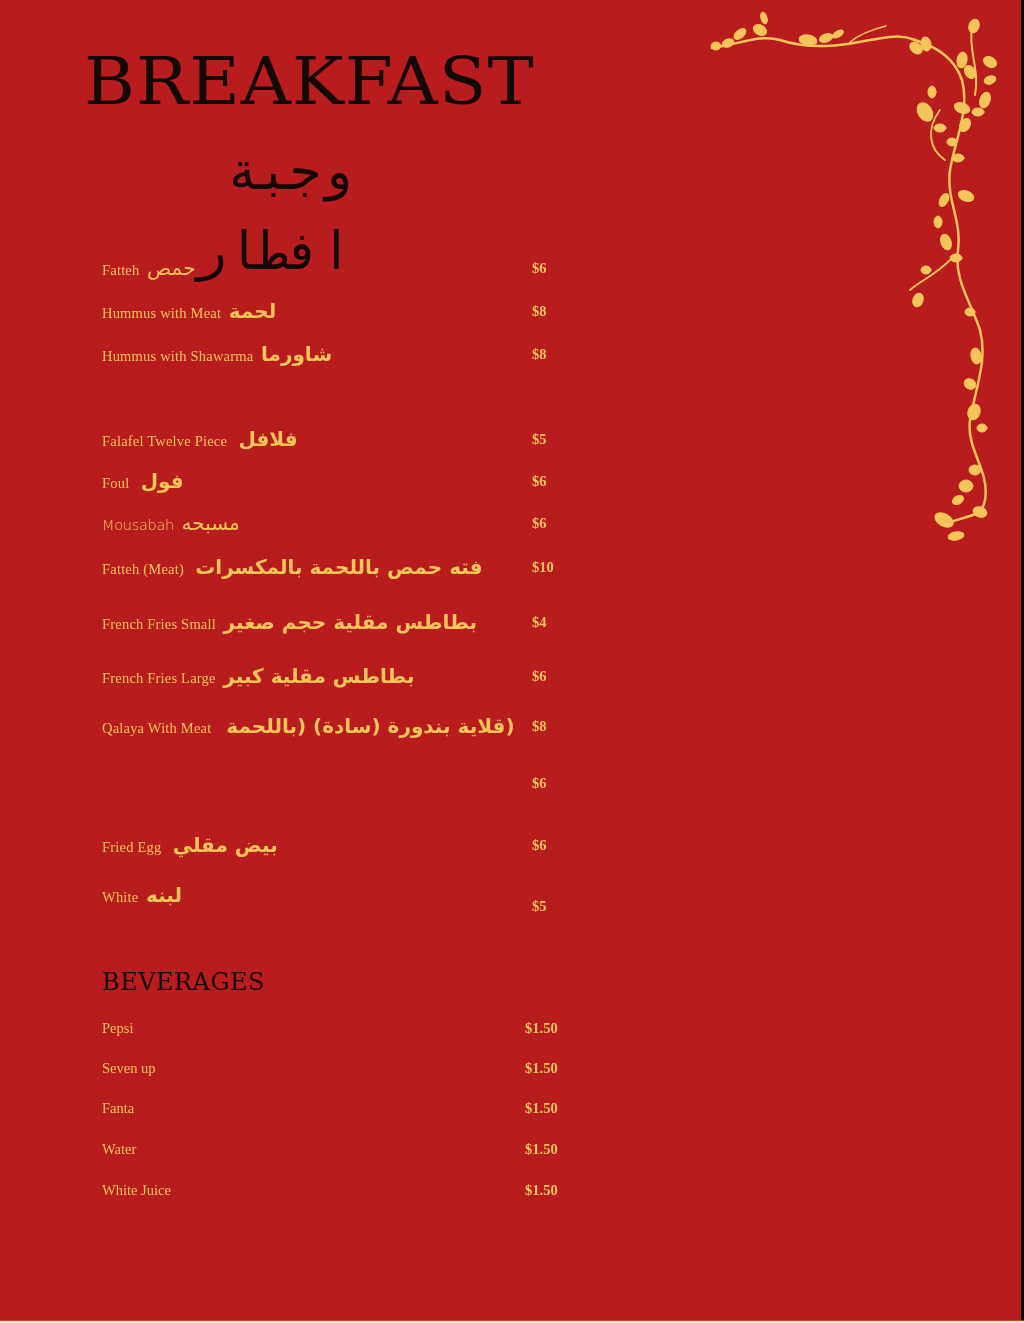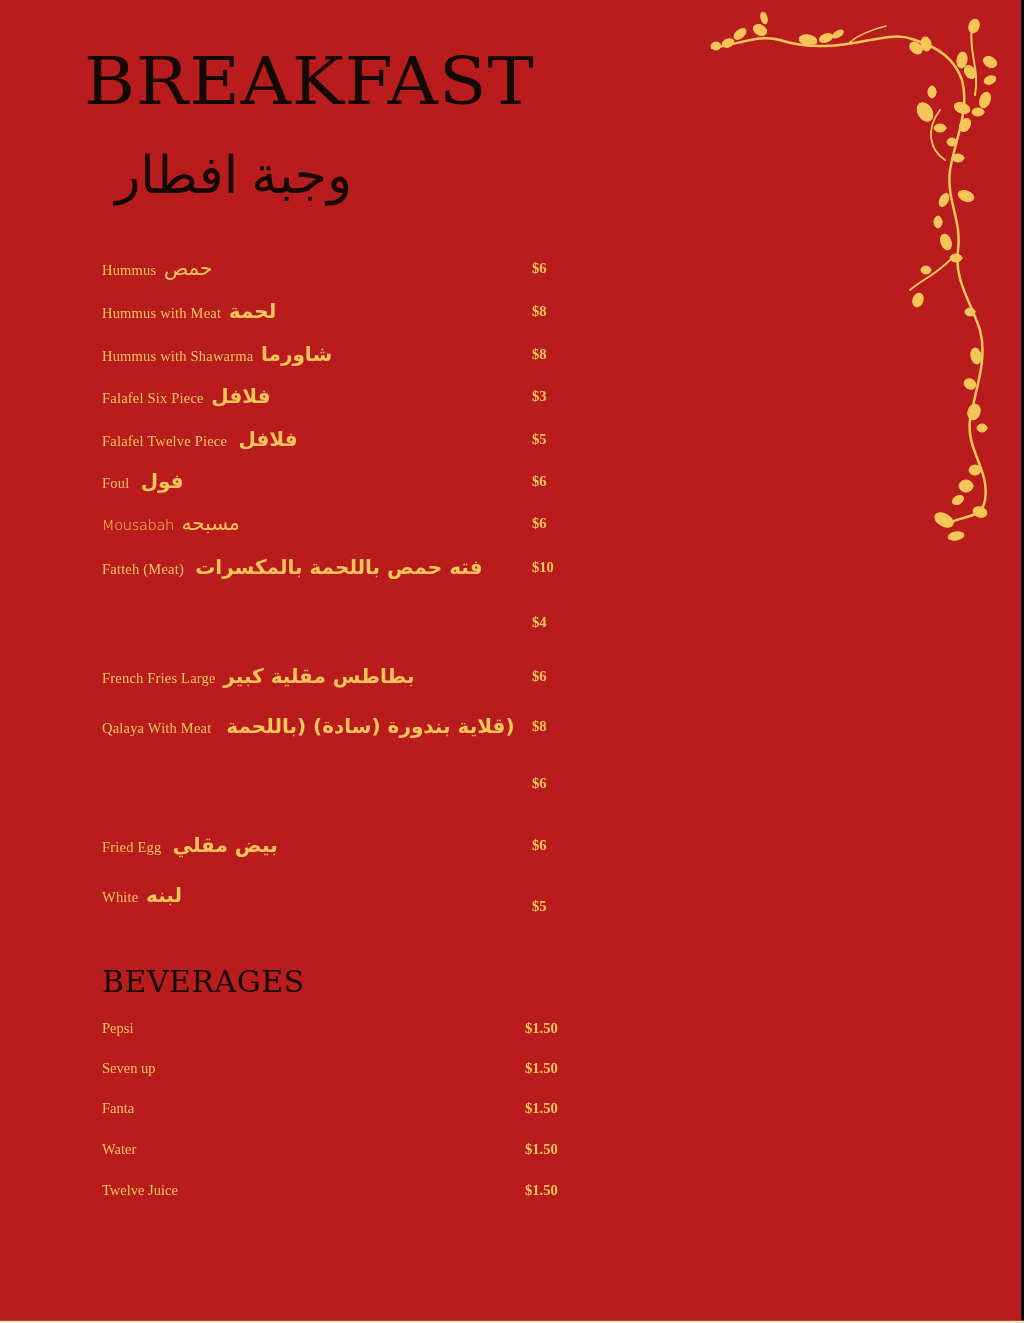--- a/index.html
+++ b/index.html
@@ -36,21 +36,21 @@
       transform: scaleX(1.05);
       transform-origin: left top;
       -webkit-text-stroke: 0;
     }
     .title-ar {
       position: absolute;
       left: 82px;
       top: 136px;
       width: 270px;
       text-align: right;
-      font-family: Liberation Serif, serif;
+      font-family: Liberation Mono, monospace;
       font-size: 52px;
       color: #140805;
       line-height: 80px;
       direction: rtl;
     }
     .item {
       position: absolute;
       left: 102px;
       width: 460px;
       height: 24px;
@@ -92,21 +92,21 @@
     }
     .bev .price {
       left: 423px;
     }
     .section-beverages {
       position: absolute;
       left: 102px;
       top: 962px;
       font-family: "DejaVu Serif", "Liberation Serif", serif;
       font-weight: 300;
-      font-size: 30px;
+      font-size: 24px;
       line-height: 40px;
       color: #140805;
       letter-spacing: 0.5px;
     }
     .vine {
       position: absolute;
       left: 700px;
       top: 0;
       width: 300px;
       height: 560px;
@@ -172,52 +172,49 @@
       <ellipse cx="280" cy="512" rx="7" ry="5" transform="rotate(20 280 512)"></ellipse>
       <ellipse cx="244" cy="520" rx="10" ry="6" transform="rotate(30 244 520)"></ellipse>
       <ellipse cx="256" cy="536" rx="8" ry="4" transform="rotate(-10 256 536)"></ellipse>
     </g>
   </svg>
 
   <div class="title-en">BREAKFAST</div>
   <div class="title-ar">وجبة افطار</div>
 
   <div class="item" style="top:258px">
-    <span class="name"><span class="en">Hummus</span> <span class="ar light">حمص</span></span>
+    <span class="name"><span class="en">Fatteh</span> <span class="ar light">حمص</span></span>
     <span class="price">$6</span>
   </div>
   <div class="item" style="top:301px">
     <span class="name"><span class="en">Hummus with Meat</span> <span class="ar">لحمة</span></span>
     <span class="price">$8</span>
   </div>
   <div class="item" style="top:344px">
     <span class="name"><span class="en">Hummus with Shawarma</span> <span class="ar">شاورما</span></span>
     <span class="price">$8</span>
   </div>
-  <div class="item" style="top:386px">
-    <span class="name"><span class="en">Falafel Six Piece</span> <span class="ar">فلافل</span></span>
-    <span class="price">$3</span>
-  </div>
   <div class="item" style="top:429px">
     <span class="name"><span class="en">Falafel Twelve Piece</span>&nbsp; <span class="ar">فلافل</span></span>
     <span class="price">$5</span>
   </div>
   <div class="item" style="top:471px">
     <span class="name"><span class="en">Foul</span>&nbsp; <span class="ar">فول</span></span>
     <span class="price">$6</span>
   </div>
   <div class="item" style="top:513px">
     <span class="name"><span class="en" style="font-family:'DejaVu Sans',sans-serif;font-weight:200;letter-spacing:-0.3px">Mousabah</span> <span class="ar light">مسبحه</span></span>
     <span class="price">$6</span>
   </div>
   <div class="item" style="top:557px">
     <span class="name"><span class="en">Fatteh (Meat)</span>&nbsp; <span class="ar">فته حمص باللحمة بالمكسرات</span></span>
     <span class="price">$10</span>
   </div>
   <div class="item" style="top:612px">
+    <span class="name"><span class="en">French Fries Small</span> <span class="ar">بطاطس مقلية حجم صغير</span></span>
     <span class="price">$4</span>
   </div>
   <div class="item" style="top:666px">
     <span class="name"><span class="en">French Fries Large</span> <span class="ar">بطاطس مقلية كبير</span></span>
     <span class="price">$6</span>
   </div>
   <div class="item" style="top:716px">
     <span class="name"><span class="en">Qalaya With Meat</span>&nbsp;&nbsp; <span class="ar">(قلاية بندورة (سادة) (باللحمة</span></span>
     <span class="price">$8</span>
   </div>
@@ -245,17 +242,17 @@
   </div>
   <div class="item bev" style="top:1098px">
     <span class="name">Fanta</span>
     <span class="price">$1.50</span>
   </div>
   <div class="item bev" style="top:1139px">
     <span class="name">Water</span>
     <span class="price">$1.50</span>
   </div>
   <div class="item bev" style="top:1180px">
-    <span class="name">Twelve Juice</span>
+    <span class="name">White Juice</span>
     <span class="price">$1.50</span>
   </div>
 
 </div>
 
 </body></html>

